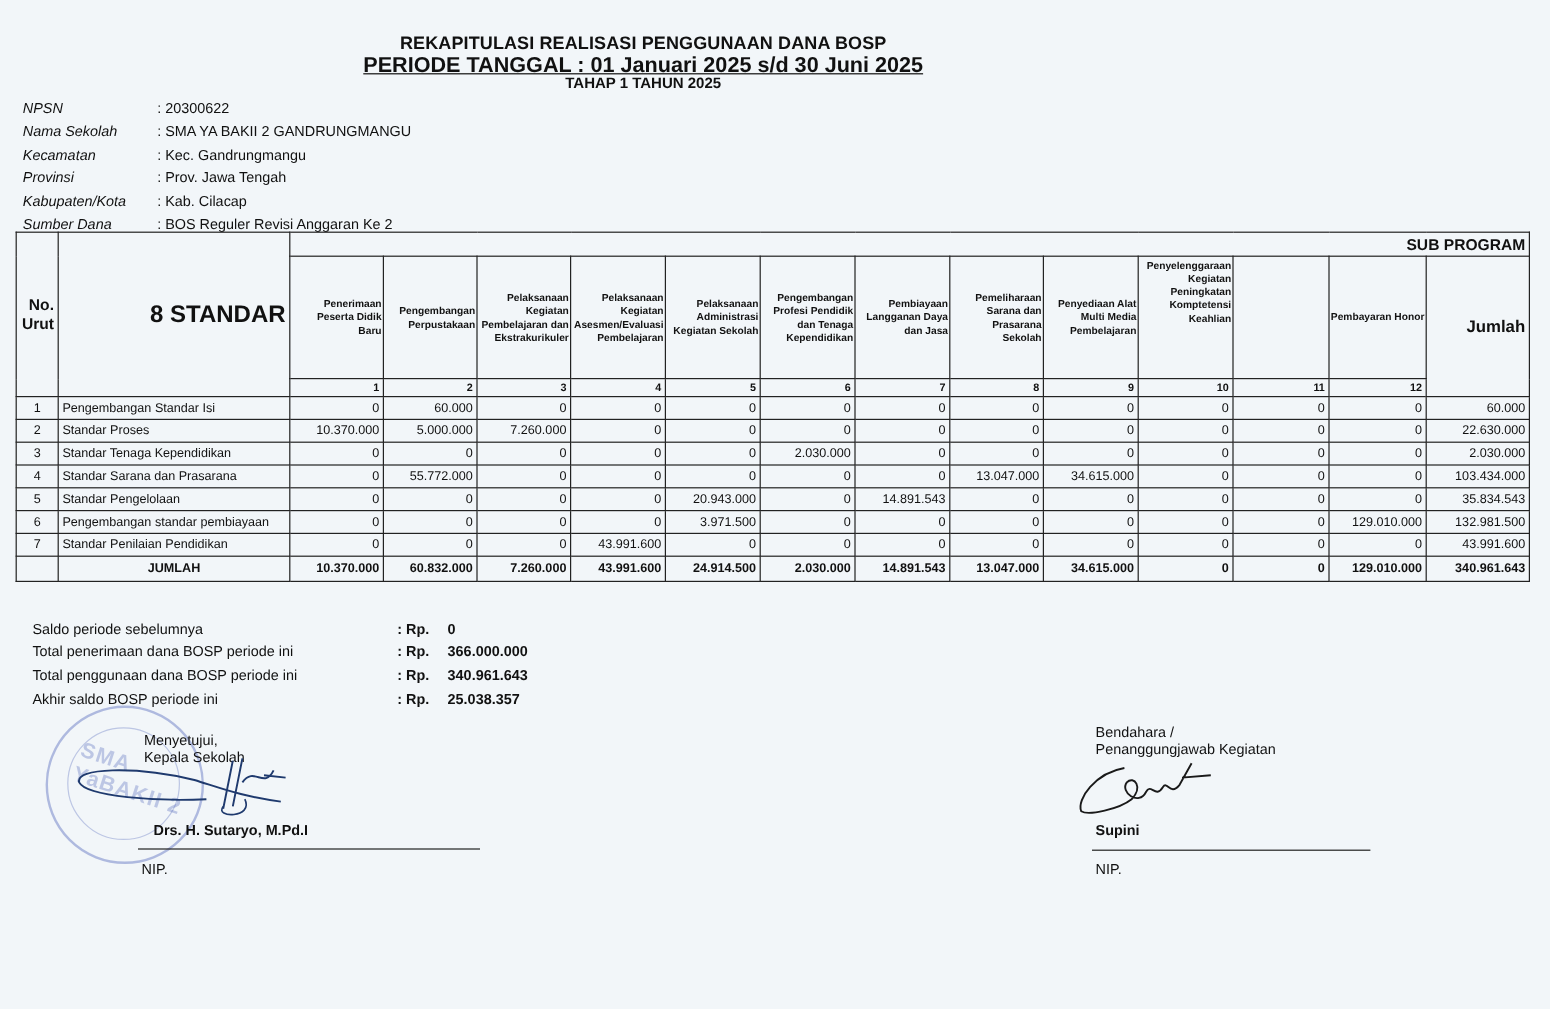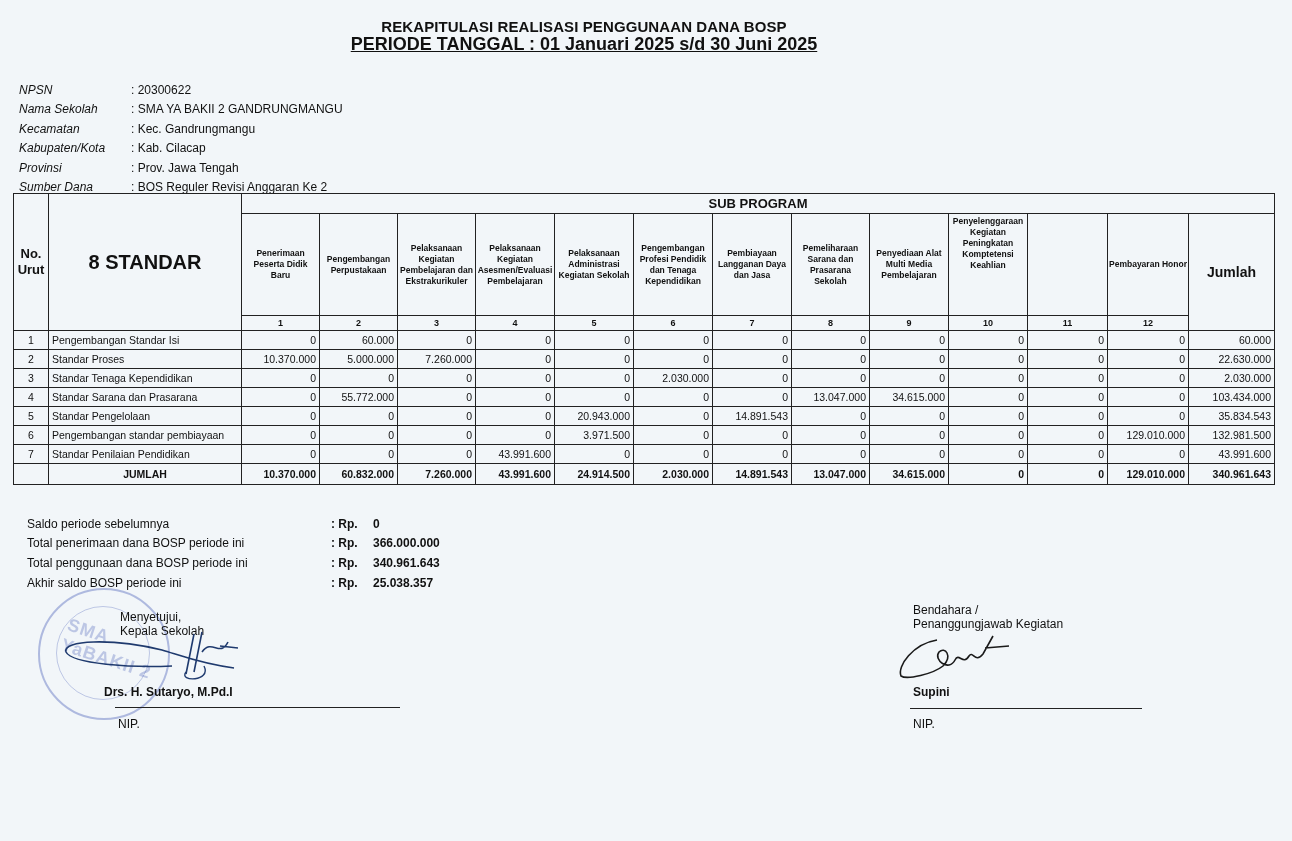--- a/index.html
+++ b/index.html
@@ -3,21 +3,21 @@
 <meta charset="utf-8">
 <style>
   html, body { margin: 0; padding: 0; }
   body {
     width: 1292px; height: 841px; overflow: hidden;
     background: #f2f6f9;
     font-family: "Liberation Sans", sans-serif;
     color: #111;
     position: relative;
   }
-  .title-block { position: absolute; left: 0; top: 17px; width: 1072px; text-align: center; padding-left: 48px; }
+  .title-block { position: absolute; left: 0; top: 27px; width: 1072px; text-align: center; }
   .title-block .t1 { font-size: 15px; font-weight: bold; line-height: 19px; letter-spacing: 0.1px; }
   .title-block .t2 { font-size: 18px; font-weight: bold; line-height: 16px; text-decoration: underline; }
   .title-block .t3 { font-size: 12.5px; font-weight: bold; line-height: 15px; }
 
   .info { position: absolute; left: 19px; top: 80px; font-size: 12px; }
   .info .row { height: 19.5px; display: flex; align-items: center; }
   .info .lbl { width: 112px; font-style: italic; }
   .info .val { }
 
   table.rekap {
@@ -25,21 +25,21 @@
     border-collapse: collapse;
     table-layout: fixed;
     font-size: 10.5px;
   }
   table.rekap td, table.rekap th {
     border: 1px solid #222;
     padding: 0 3px;
     overflow: hidden;
     white-space: nowrap;
   }
-  table.rekap th { font-weight: bold; text-align: center; white-space: normal; }
+  table.rekap th { font-weight: bold; text-align: right; white-space: normal; }
   .hdr-sub { height: 20px; font-size: 13px; }
   .hdr-main { height: 102px; }
   .hdr-colname { font-size: 8.5px; line-height: 11px; vertical-align: middle; padding: 0 1px !important; }
   .hdr-num { height: 15px; font-size: 9px; }
   .big { font-size: 20px; }
   .nourut { font-size: 13px; line-height: 16px; }
   tr.data td { height: 18px; }
   td.num { text-align: right; }
   td.no { text-align: center; }
   td.name { text-align: left; }
@@ -66,42 +66,43 @@
     color: rgba(90,110,190,0.35); transform: rotate(18deg); letter-spacing: 1px;
   }
   svg.sig { position: absolute; }
 </style>
 </head>
 <body>
 
 <div class="title-block">
   <div class="t1">REKAPITULASI REALISASI PENGGUNAAN DANA BOSP</div>
   <div class="t2">PERIODE TANGGAL : 01 Januari 2025 s/d 30 Juni 2025</div>
+  <div class="t3">TAHAP 1 TAHUN 2025</div>
 </div>
 
 <div class="info">
   <div class="row">
       <span class="lbl">NPSN</span>
       <span class="val">: 20300622</span>
     </div>
   <div class="row">
       <span class="lbl">Nama Sekolah</span>
       <span class="val">: SMA YA BAKII 2 GANDRUNGMANGU</span>
     </div>
   <div class="row">
       <span class="lbl">Kecamatan</span>
       <span class="val">: Kec. Gandrungmangu</span>
     </div>
   <div class="row">
+      <span class="lbl">Provinsi</span>
+      <span class="val">: Prov. Jawa Tengah</span>
+    </div>
+  <div class="row">
       <span class="lbl">Kabupaten/Kota</span>
       <span class="val">: Kab. Cilacap</span>
-    </div>
-  <div class="row">
-      <span class="lbl">Provinsi</span>
-      <span class="val">: Prov. Jawa Tengah</span>
     </div>
   <div class="row">
       <span class="lbl">Sumber Dana</span>
       <span class="val">: BOS Reguler Revisi Anggaran Ke 2</span>
     </div>
 </div>
 
 <table class="rekap">
   <colgroup>
     <col style="width:35px">
@@ -325,21 +326,21 @@
 </div>
 <div class="sign" style="left:120px; top:610px;">
   <div>Menyetujui,</div>
   <div>Kepala Sekolah</div>
 </div>
 <svg class="sig" style="left:52px; top:628px;" width="190" height="56" viewBox="0 0 190 56">
   <path d="M120 38 C 80 40, 20 36, 14 24 C 10 12, 60 10, 110 22 C 130 28, 150 36, 182 40" stroke="#1f3a6e" stroke-width="1.6" fill="none"></path>
   <path d="M142 6 L 134 46 M 150 4 L 142 44 M 150 24 C 160 10, 168 30, 176 14 M 168 18 L 186 20" stroke="#1f3a6e" stroke-width="1.6" fill="none"></path>
   <path d="M134 44 C 126 54, 160 54, 152 38" stroke="#1f3a6e" stroke-width="1.4" fill="none"></path>
 </svg>
-<div class="sign" style="left:104px; top:685px; font-weight:bold;">Drs. H. Sutaryo, M.Pd.I</div>
+<div class="sign" style="left:128px; top:685px; font-weight:bold;">Drs. H. Sutaryo, M.Pd.I</div>
 <div class="sign line" style="left:115px; top:707px; width:285px; height:0; border-top:1px solid #222;"></div>
 <div class="sign" style="left:118px; top:717px;">NIP.</div>
 
 <div class="sign" style="left:913px; top:603px;">
   <div>Bendahara /</div>
   <div>Penanggungjawab Kegiatan</div>
 </div>
 <svg class="sig" style="left:893px; top:630px;" width="130" height="52" viewBox="0 0 130 52">
   <path d="M44 10 C 20 14, 4 36, 8 46 C 14 50, 40 44, 50 36 C 60 26, 52 16, 46 22 C 40 30, 56 42, 62 30 C 66 22, 70 36, 76 26 C 80 20, 82 34, 90 24 L 100 6 M 92 18 L 116 16" stroke="#1a1a1a" stroke-width="1.6" fill="none"></path>
 </svg>

